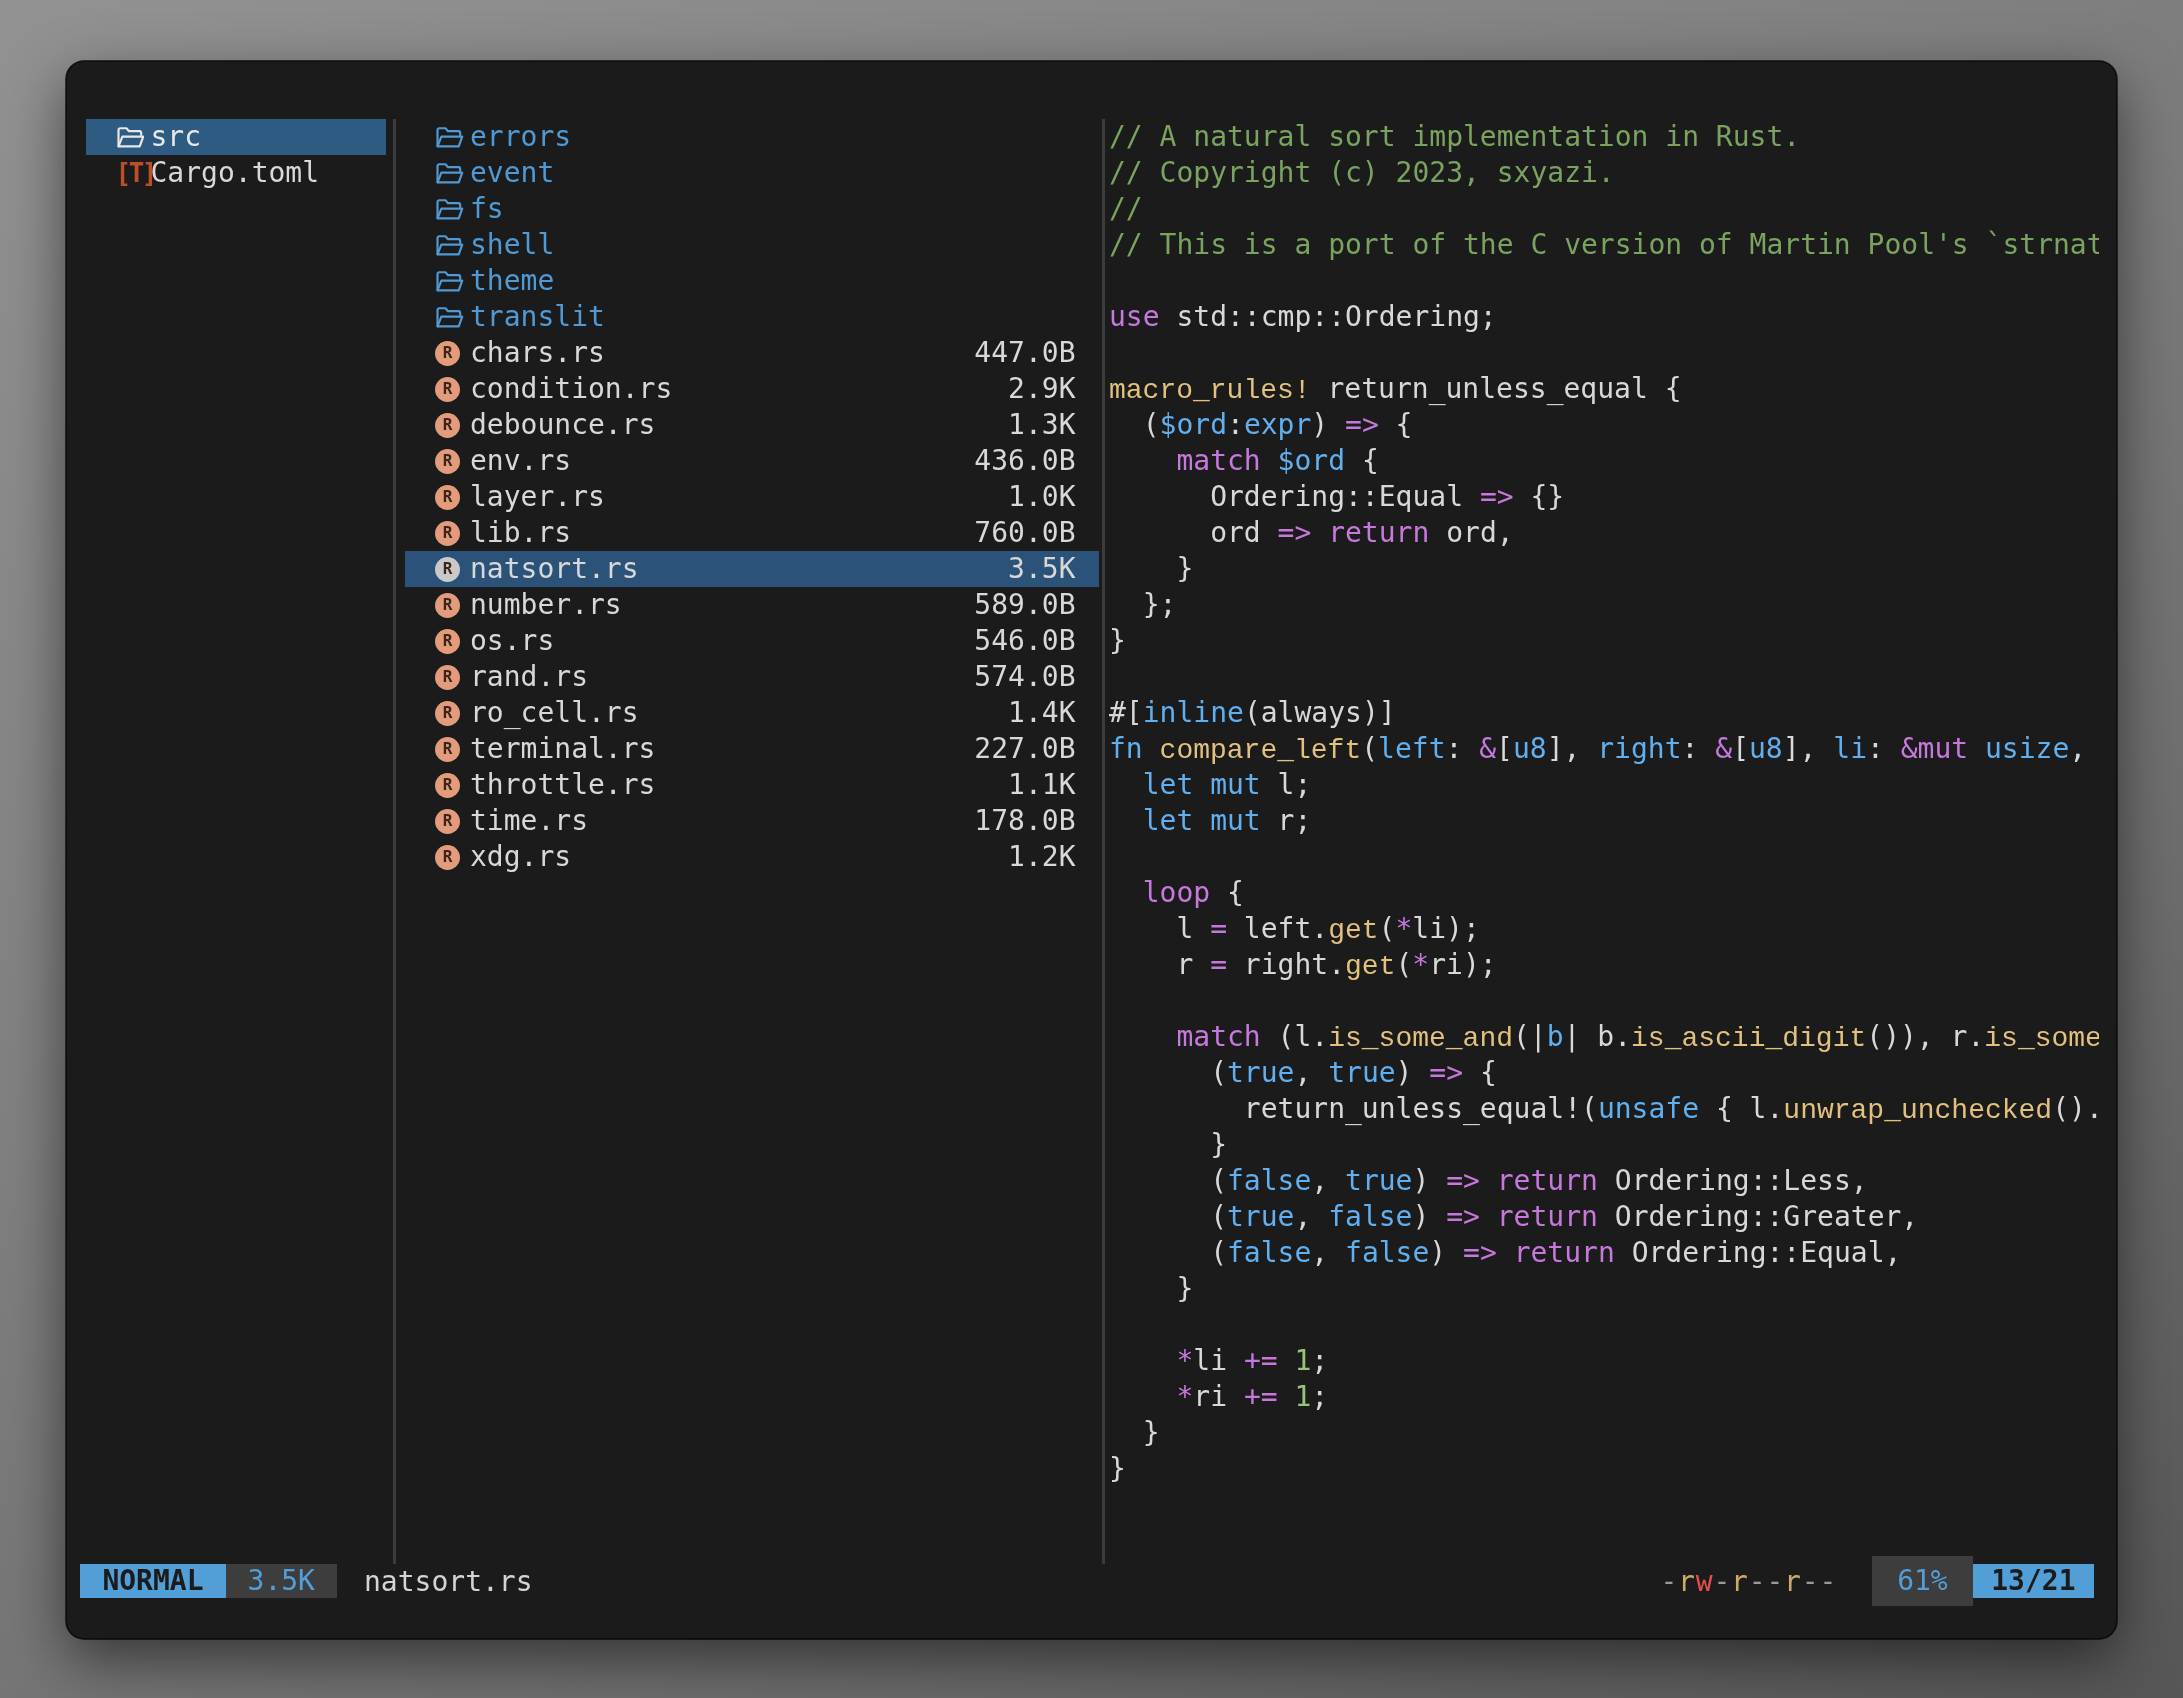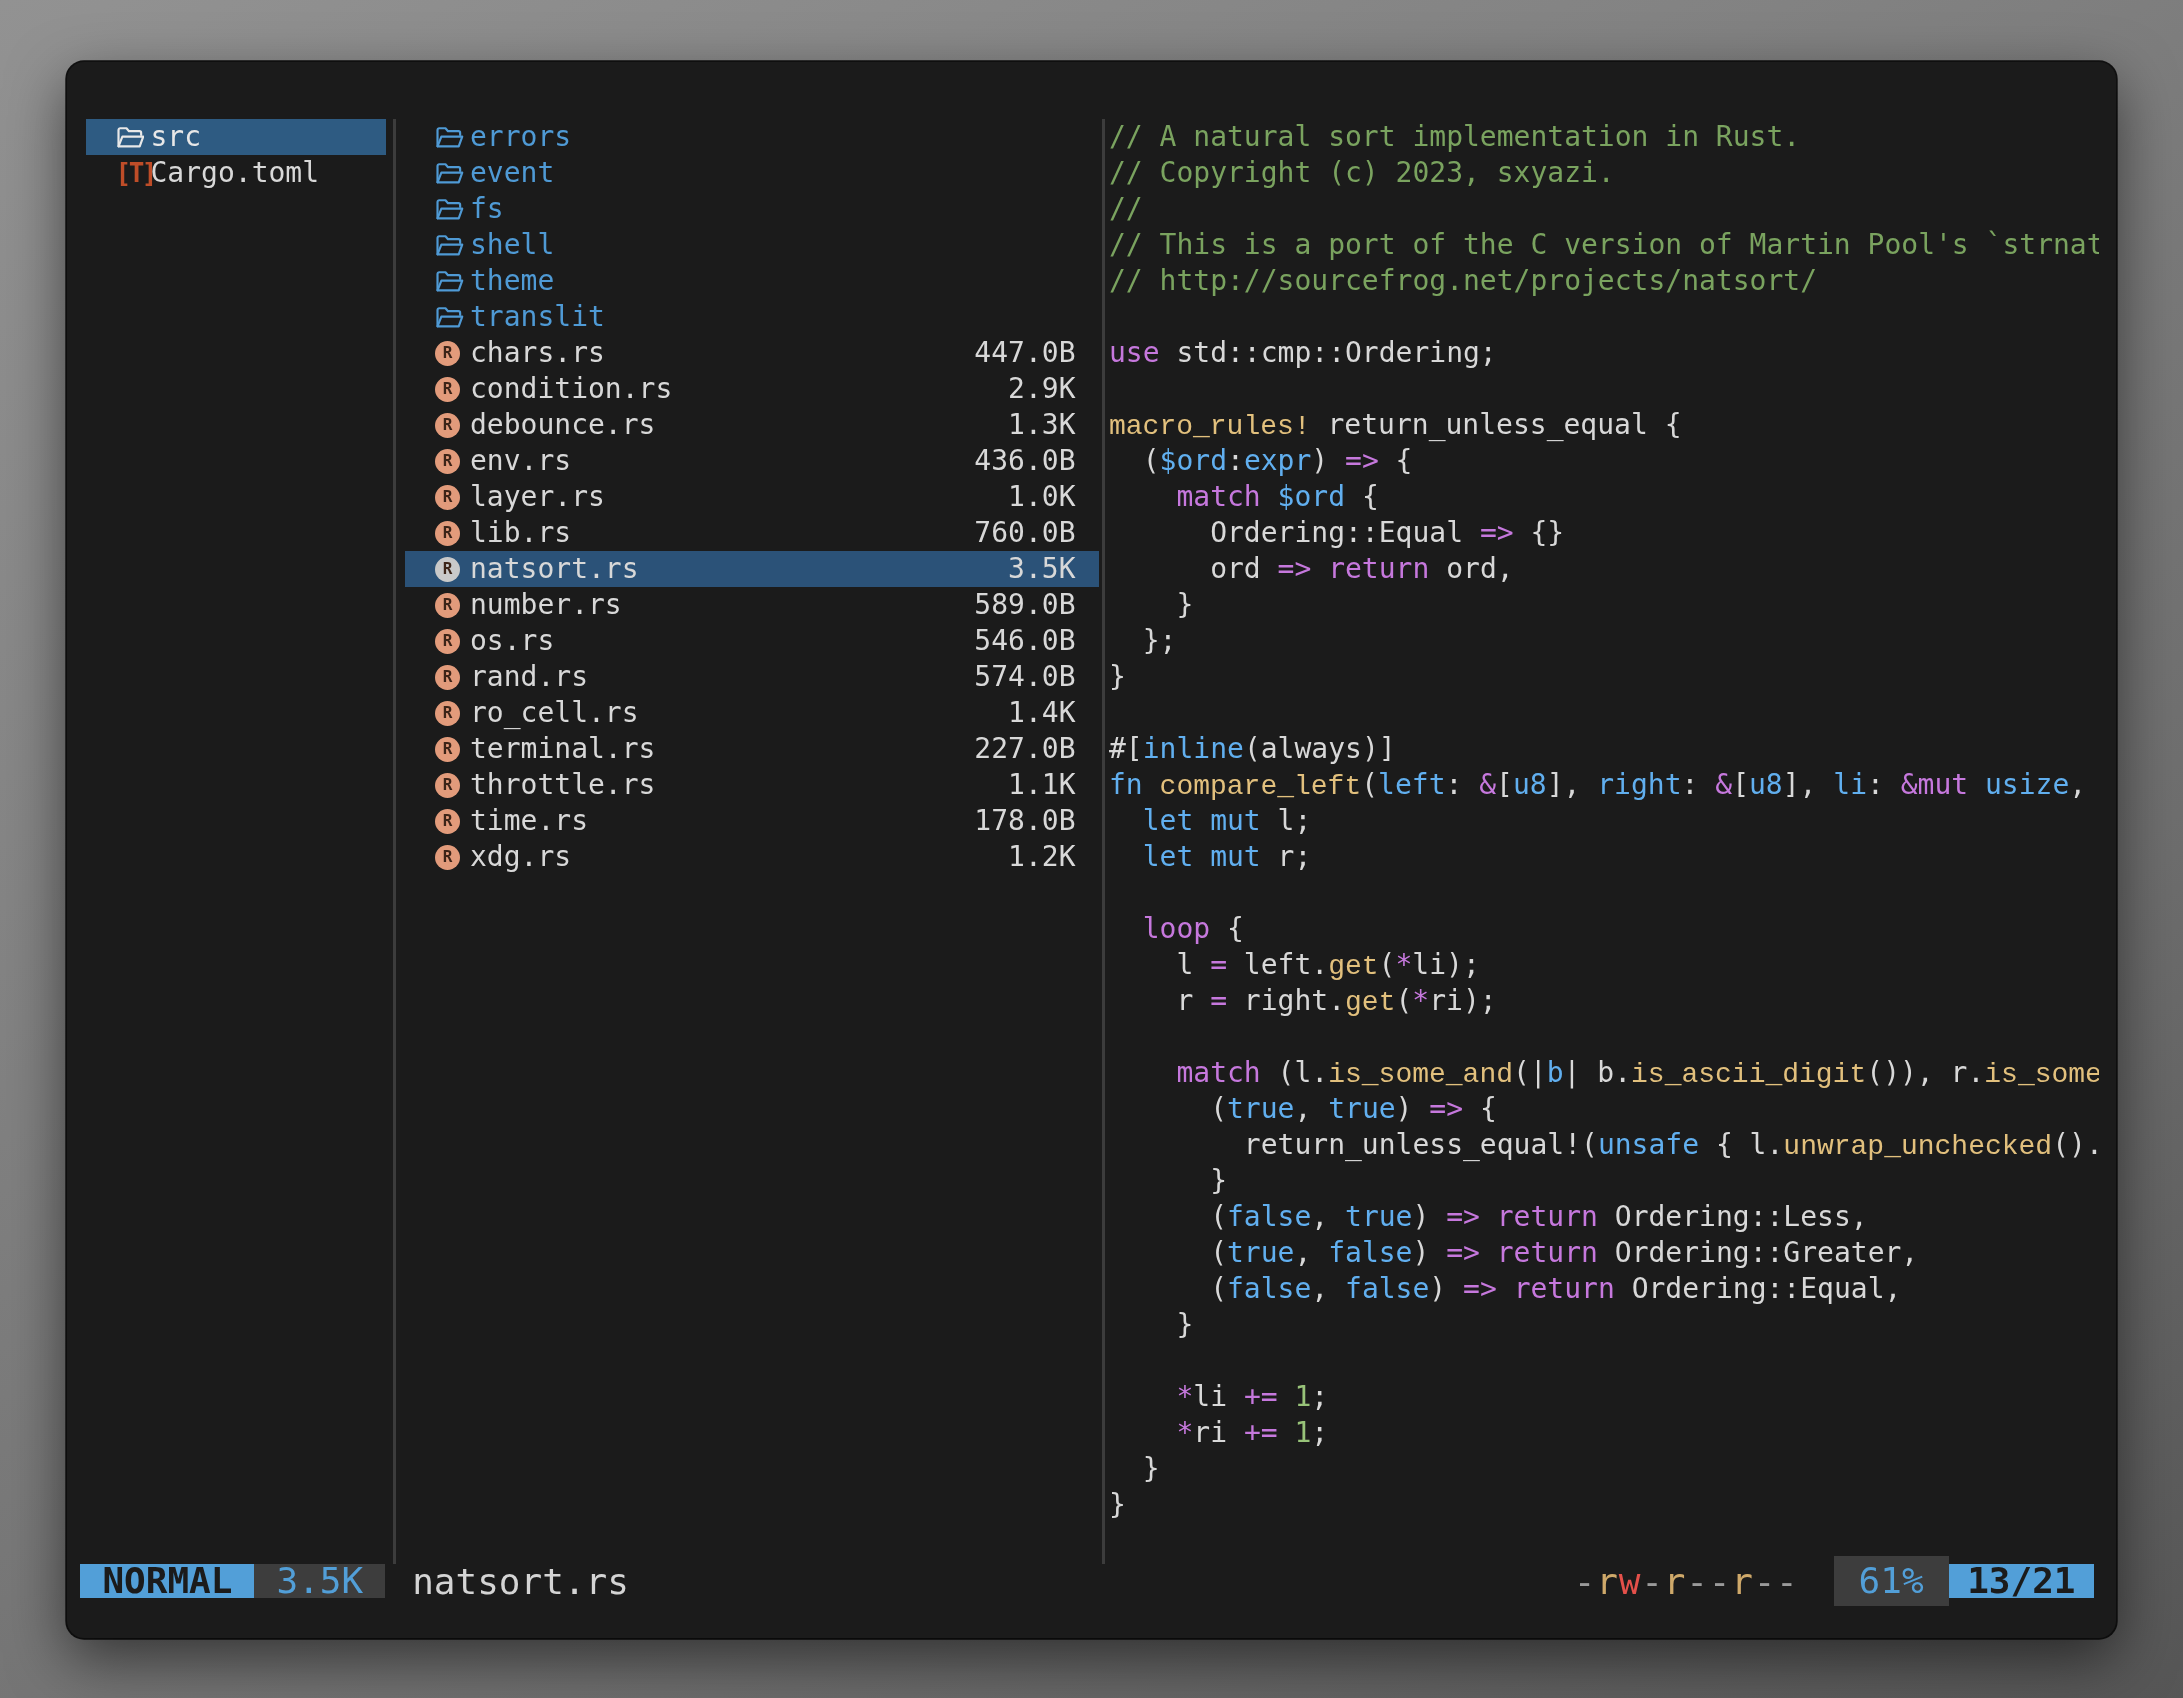--- a/index.html
+++ b/index.html
@@ -54,21 +54,21 @@
   .cm{color:var(--comment,#7aa35f);}
   .kw{color:var(--keyword,#c678dd);}
   .fn{color:var(--func,#e2c07d);font-family:Liberation Mono, monospace;}
   .ty{color:var(--type_blue,#61afef);}
   .tx{color:var(--fg,#d8d8d8);}
   .nm{color:var(--number,#98c379);}
 
   .statusbar{
     position:absolute;left:13.4px;right:22px;top:1502px;height:34px;
     display:flex;justify-content:space-between;align-items:center;
-    font-size:36px;
+    font-size:28px;
   }
   .sb-left,.sb-right{display:flex;align-items:center;height:34px;}
   .chip{display:inline-block;height:34px;line-height:34px;padding:0 22px;}
   .chip.mode{background:var(--bar_blue,#529fd8);color:var(--chip_text_dark,#1b1b1b);font-weight:bold;}
   .chip.fsize{background:var(--chip_gray,#3d3d3d);color:var(--bar_blue,#529fd8);}
   .fname{margin-left:27px;color:#d4d4d4;}
   .perms{margin-right:35px;letter-spacing:0.8px;}
   .pm-dash{color:var(--perm_dash,#9a9a9a);}
   .pm-r{color:var(--perm_read,#cfa96a);}
   .pm-w{color:var(--perm_write,#e4504a);}
@@ -265,21 +265,20 @@
         <span class="label">xdg.rs</span>
         <span class="size">1.2K</span>
       </div>
     </div>
   <div class="sep sep2"></div>
   <div class="pane pane-preview">
       <div class="code-line"><span class="cm">// A natural sort implementation in Rust.</span></div>
       <div class="code-line"><span class="cm">// Copyright (c) 2023, sxyazi.</span></div>
       <div class="code-line"><span class="cm">//</span></div>
       <div class="code-line"><span class="cm">// This is a port of the C version of Martin Pool's `strnat</span></div>
-      <div class="code-line"><span class="cm">// http://sourcefrog.net/projects/natsort/</span></div>
       <div class="code-line">&nbsp;</div>
       <div class="code-line"><span class="kw">use</span><span class="tx"> std::cmp::Ordering;</span></div>
       <div class="code-line">&nbsp;</div>
       <div class="code-line"><span class="fn">macro_rules!</span><span class="tx"> return_unless_equal {</span></div>
       <div class="code-line"><span class="tx">  (</span><span class="ty">$ord</span><span class="tx">:</span><span class="ty">expr</span><span class="tx">) </span><span class="kw">=&gt;</span><span class="tx"> {</span></div>
       <div class="code-line"><span class="tx">    </span><span class="kw">match</span><span class="tx"> </span><span class="ty">$ord</span><span class="tx"> {</span></div>
       <div class="code-line"><span class="tx">      Ordering::Equal </span><span class="kw">=&gt;</span><span class="tx"> {}</span></div>
       <div class="code-line"><span class="tx">      ord </span><span class="kw">=&gt;</span><span class="tx"> </span><span class="kw">return</span><span class="tx"> ord,</span></div>
       <div class="code-line"><span class="tx">    }</span></div>
       <div class="code-line"><span class="tx">  };</span></div>

